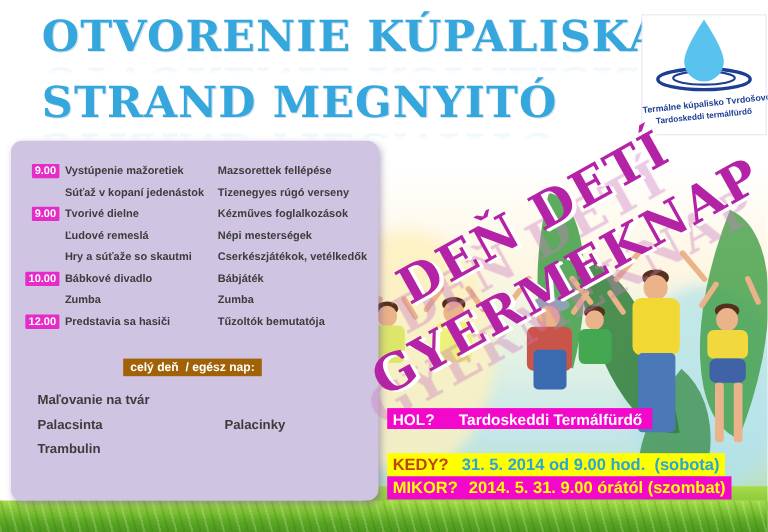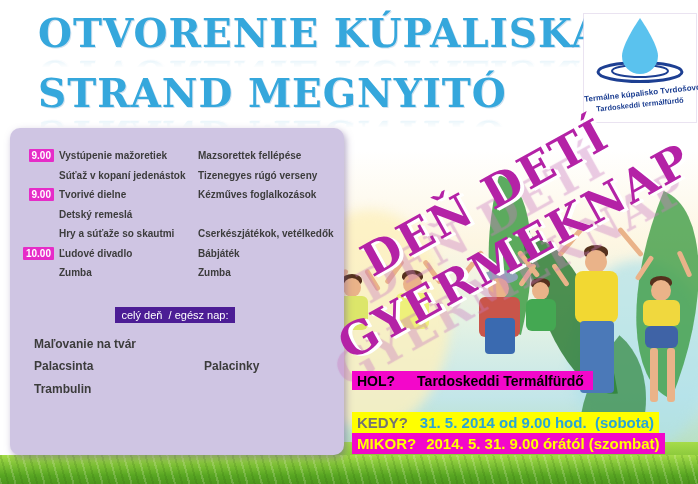--- a/index.html
+++ b/index.html
@@ -47,40 +47,40 @@
   .panel{position:absolute;left:10px;top:128px;width:334px;height:327px;background:#cfc5e3;
      border-radius:10px;z-index:3;box-shadow:2px 3px 7px rgba(110,90,150,.5);box-sizing:border-box;
      padding:18px 0 0 10px;color:#3c3c3c;}
   .sched-row{display:grid;grid-template-columns:34px 132px auto;column-gap:5px;align-items:center;
      height:19.5px;font-size:10px;font-weight:bold;white-space:nowrap;}
   .sched-row .hu-cell{margin-left:2px;}
   .time{justify-self:end;background:#e62cc8;color:#ffffff;font-size:10px;font-weight:bold;
      padding:1px 3px;border-radius:1px;line-height:11px;}
   .time:empty{background:transparent;padding:0;}
   .cely-wrap{text-align:center;margin-top:22px;margin-right:14px;}
-  .cely{background:#4c1d95;color:#ffffff;font-weight:normal;font-size:11px;padding:2px 6px;white-space:pre;}
+  .cely{background:#a16207;color:#ffffff;font-weight:bold;font-size:11px;padding:2px 6px;white-space:pre;}
   .allday{margin-top:10px;margin-left:14px;}
   .allday-row{display:grid;grid-template-columns:170px auto;align-items:center;height:22.5px;
      font-size:12px;font-weight:bold;white-space:nowrap;}
 
   
   .event-title{position:absolute;left:290px;top:100px;width:420px;height:250px;z-index:4;pointer-events:none;}
   .event-rot{position:absolute;left:50%;top:50%;transform:translate(-50%,-50%) rotate(-29deg);text-align:center;}
   .event-line{font-family:"DejaVu Serif",serif;font-weight:bold;font-size:45px;line-height:62px;
      letter-spacing:2px;color:#b422a6;white-space:nowrap;
      text-shadow:2px 2px 0 #ffffff,3px 3px 0 #ffffff,-16px 22px 1px rgba(203,126,192,.40);}
 
   
   .bar{position:absolute;display:flex;align-items:center;z-index:5;font-weight:bold;white-space:pre;}
   .bar .lbl{flex:0 0 auto;}
   #bar-kde{left:352px;top:352px;height:19px;background:#ffff00;font-size:14px;padding:0 6px 0 5px;gap:18px;}
   #bar-kde .lbl{color:#ea18c4;}  #bar-kde .val{color:#29a5d6;}
-  #bar-hol{left:352px;top:371px;height:19px;background:#f307ca;font-size:14px;padding:0 9px 0 5px;gap:22px;color:#000000;text-align:center;}
+  #bar-hol{left:352px;top:371px;height:19px;background:#f307ca;font-size:14px;padding:0 9px 0 5px;gap:22px;color:#ffffff;text-align:center;}
   #bar-kedy{left:352px;top:412px;height:21px;background:#ffff00;font-size:15px;padding:0 5px;gap:12px;}
-  #bar-kedy .lbl{color:#737373;text-align:right;}  #bar-kedy .val{color:#29a5d6;}
+  #bar-kedy .lbl{color:#c2410c;text-align:right;}  #bar-kedy .val{color:#29a5d6;}
   #bar-mikor{left:352px;top:433px;height:21px;background:#f307ca;font-size:15px;padding:0 5px;gap:10px;color:#ffff00;}
 </style>
 </head>
 <body>
 
 <div class="poster">
 
   <div class="photo">
     <div class="blob" style="left:-40px;top:60px;width:160px;height:220px;background:rgba(253,240,190,.8);"></div>
     <div class="blob" style="left:240px;top:110px;width:140px;height:190px;background:rgba(176,225,233,.7);"></div>
@@ -178,36 +178,42 @@
         <span>Súťaž v kopaní jedenástok</span>
         <span class="hu-cell">Tizenegyes rúgó verseny</span>
       </div>
       <div class="sched-row">
         <span class="time">9.00</span>
         <span>Tvorivé dielne</span>
         <span class="hu-cell">Kézműves foglalkozások</span>
       </div>
       <div class="sched-row">
         <span class="time"></span>
-        <span>Detský remeslá</span>
+        <span>Ľudové remeslá</span>
+        <span class="hu-cell">Népi mesterségek</span>
       </div>
       <div class="sched-row">
         <span class="time"></span>
         <span>Hry a súťaže so skautmi</span>
         <span class="hu-cell">Cserkészjátékok, vetélkedők</span>
       </div>
       <div class="sched-row">
         <span class="time">10.00</span>
-        <span>Ľudové divadlo</span>
+        <span>Bábkové divadlo</span>
         <span class="hu-cell">Bábjáték</span>
       </div>
       <div class="sched-row">
         <span class="time"></span>
         <span>Zumba</span>
         <span class="hu-cell">Zumba</span>
+      </div>
+      <div class="sched-row">
+        <span class="time">12.00</span>
+        <span>Predstavia sa hasiči</span>
+        <span class="hu-cell">Tűzoltók bemutatója</span>
       </div>
     </div>
 
     <div class="cely-wrap">
       <span class="cely">celý deň  / egész nap:</span>
     </div>
 
     <div class="allday">
       <div class="allday-row">
         <span>Maľovanie na tvár</span>

